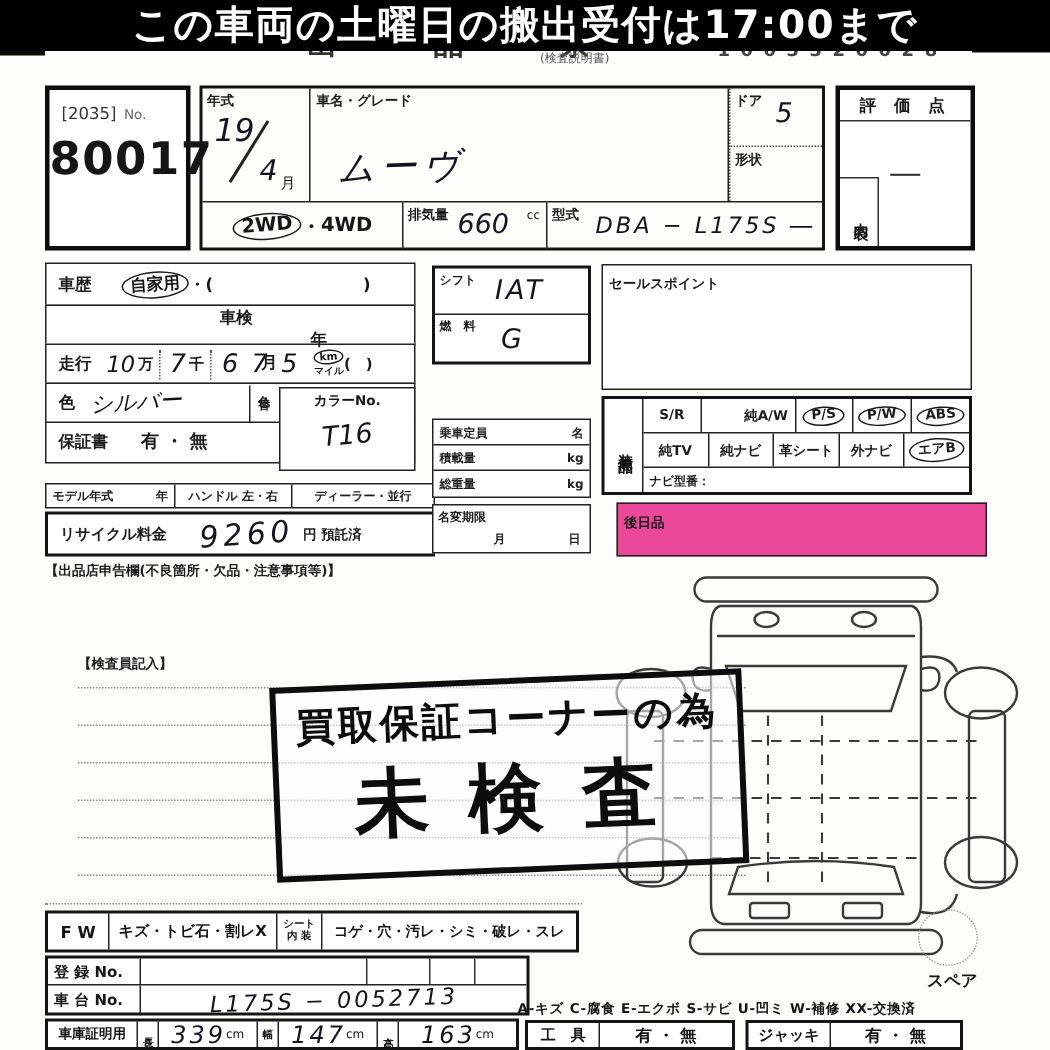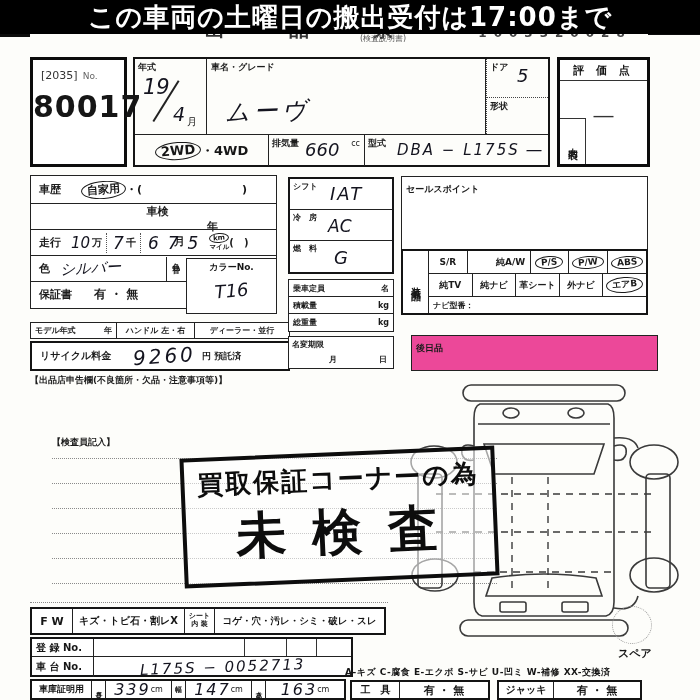--- a/index.html
+++ b/index.html
@@ -160,24 +160,20 @@
     <span class="lbl" style="font-size:9px; margin-left:6px;">円 預託済</span>
   </div>
 
   <div class="abs lbl" style="left:30px; top:374px;">【出品店申告欄(不良箇所・欠品・注意事項等)】</div>
 
   <div class="abs b2" style="left:288px; top:177px; width:106px; background:#fff;">
     <div style="height:31px; border-bottom:1.2px solid #222; position:relative;">
       <span class="lbl8" style="position:absolute; left:3px; top:2px;">シフト</span>
       <span class="hw" style="position:absolute; left:40px; top:4px; font-size:18px; letter-spacing:2px;">IAT</span>
     </div>
-    <div style="height:31px; border-bottom:1.2px solid #222; position:relative;">
-      <span class="lbl8" style="position:absolute; left:3px; top:2px;">冷　房</span>
-      <span class="hw" style="position:absolute; left:38px; top:6px; font-size:17px;">AC</span>
-    </div>
     <div style="height:31px; position:relative;">
       <span class="lbl8" style="position:absolute; left:3px; top:2px;">燃　料</span>
       <span class="hw" style="position:absolute; left:44px; top:6px; font-size:18px;">G</span>
     </div>
   </div>
   <div class="abs b1" style="left:288px; top:279px; width:106px; background:#fff;">
     <div class="row" style="height:17px; border-bottom:1px solid #222; justify-content:space-between; padding:0 4px;">
       <span class="lbl8">乗車定員</span>
       <span class="lbl8">名</span>
     </div>
@@ -193,21 +189,21 @@
   <div class="abs b1" style="left:288px; top:336px; width:106px; height:33px; background:#fff; position:relative;">
     <span class="lbl8" style="position:absolute; left:3px; top:2px;">名変期限</span>
     <span class="lbl8" style="position:absolute; left:40px; bottom:3px;">月</span>
     <span class="lbl8" style="position:absolute; right:6px; bottom:3px;">日</span>
   </div>
 
   <div class="abs b1" style="left:401px; top:176px; width:247px; height:84px; background:#fff;">
     <span class="lbl" style="margin:3px 0 0 4px; display:inline-block;">セールスポイント</span>
   </div>
 
-  <div class="abs b2 row" style="left:401px; top:249px; width:247px; height:66px; background:#fff; align-items:stretch;">
+  <div class="abs b2 row" style="left:401px; top:264px; width:247px; height:66px; background:#fff; align-items:stretch;">
     <div class="cell" style="width:26px; display:flex; align-items:center; justify-content:center;">
       <span class="vert" style="font-size:10px; font-weight:bold;">装備品</span>
     </div>
     <div style="flex:1; display:flex; flex-direction:column;">
       <div class="row" style="height:23px; border-bottom:1px solid #222; align-items:stretch;">
         <div class="cell row" style="flex:1; justify-content:center;">
             <span class="lbl">S/R</span>
           </div>
         <div class="cell row" style="flex:1; justify-content:center;margin-left:24px;">
             <span class="lbl">純A/W</span>

